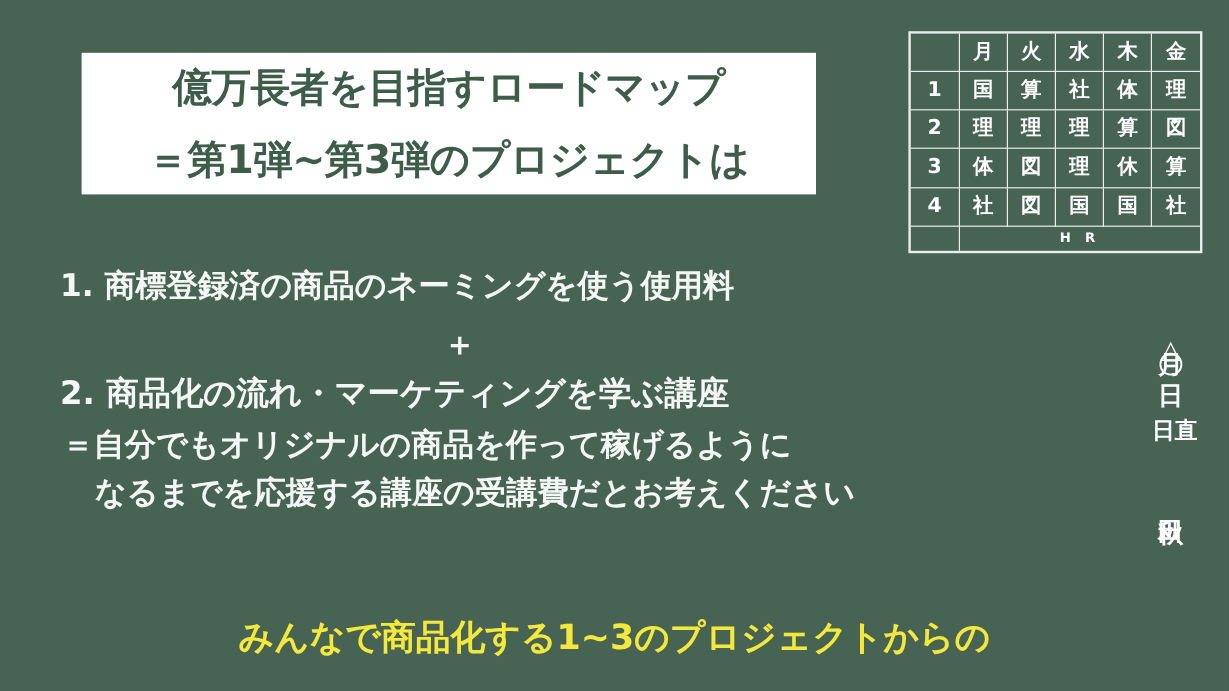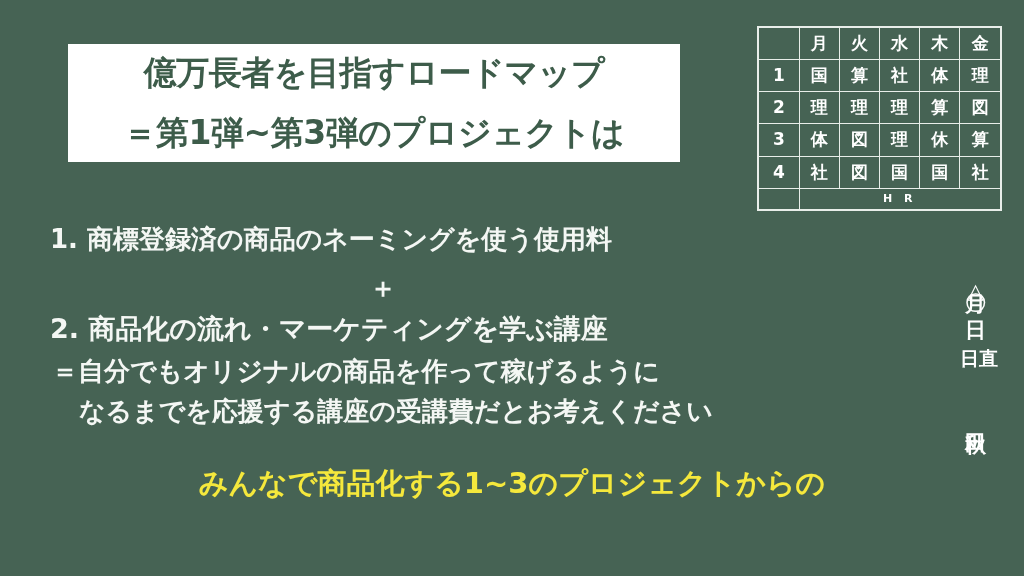--- a/index.html
+++ b/index.html
@@ -181,21 +181,21 @@
     left: 0;
     top: 463px;
     width: 1024px;
     text-align: center;
     color: #f5e83c;
     font-weight: bold;
     font-size: 29px;
     line-height: 1.42;
     white-space: nowrap;
   }
-  #closing div { display: block; }
+  #closing div { display: block; margin-top: 48px; }
 </style>
 </head>
 <body>
 
 <div id="board">
 
   <div id="title-box">
     <div class="title-line">億万長者を目指すロードマップ</div>
     <div class="title-line title-line-2">＝第1弾~第3弾のプロジェクトは</div>
   </div>

